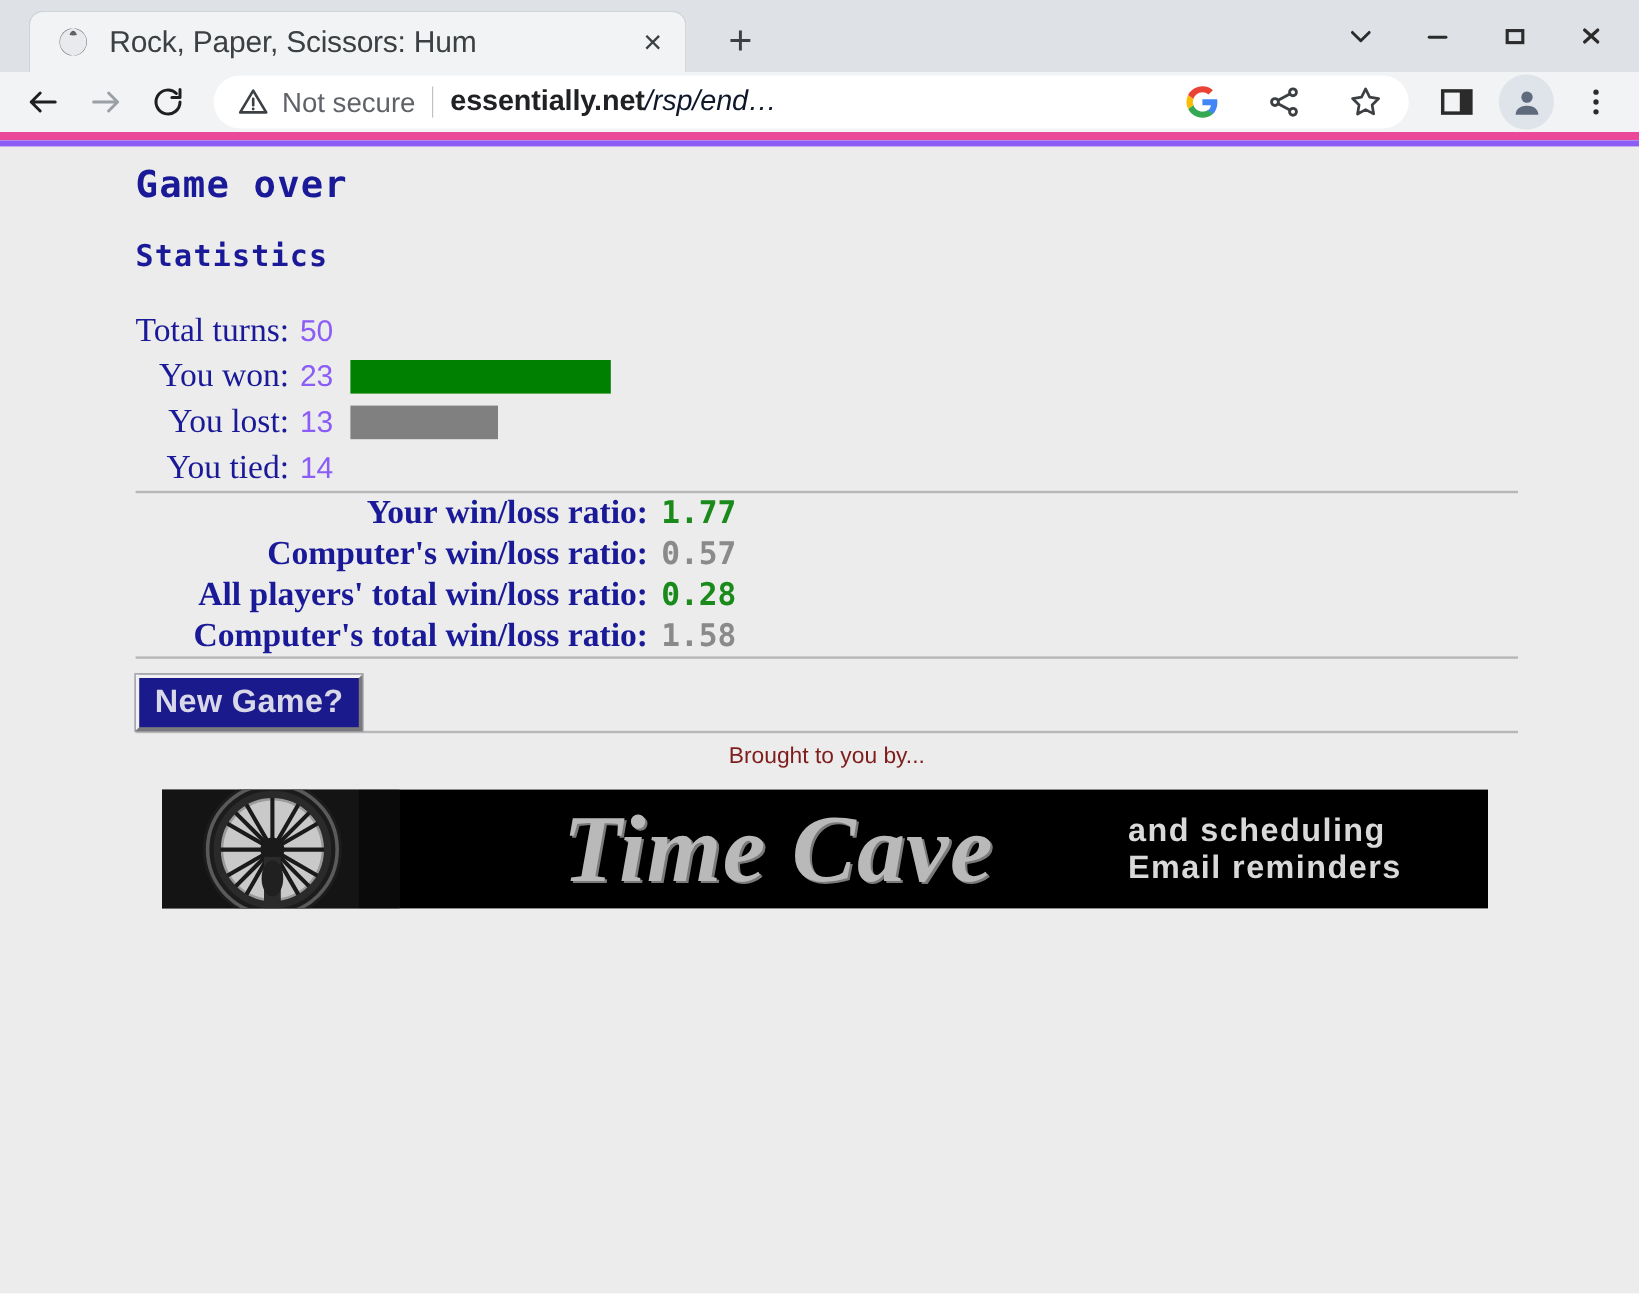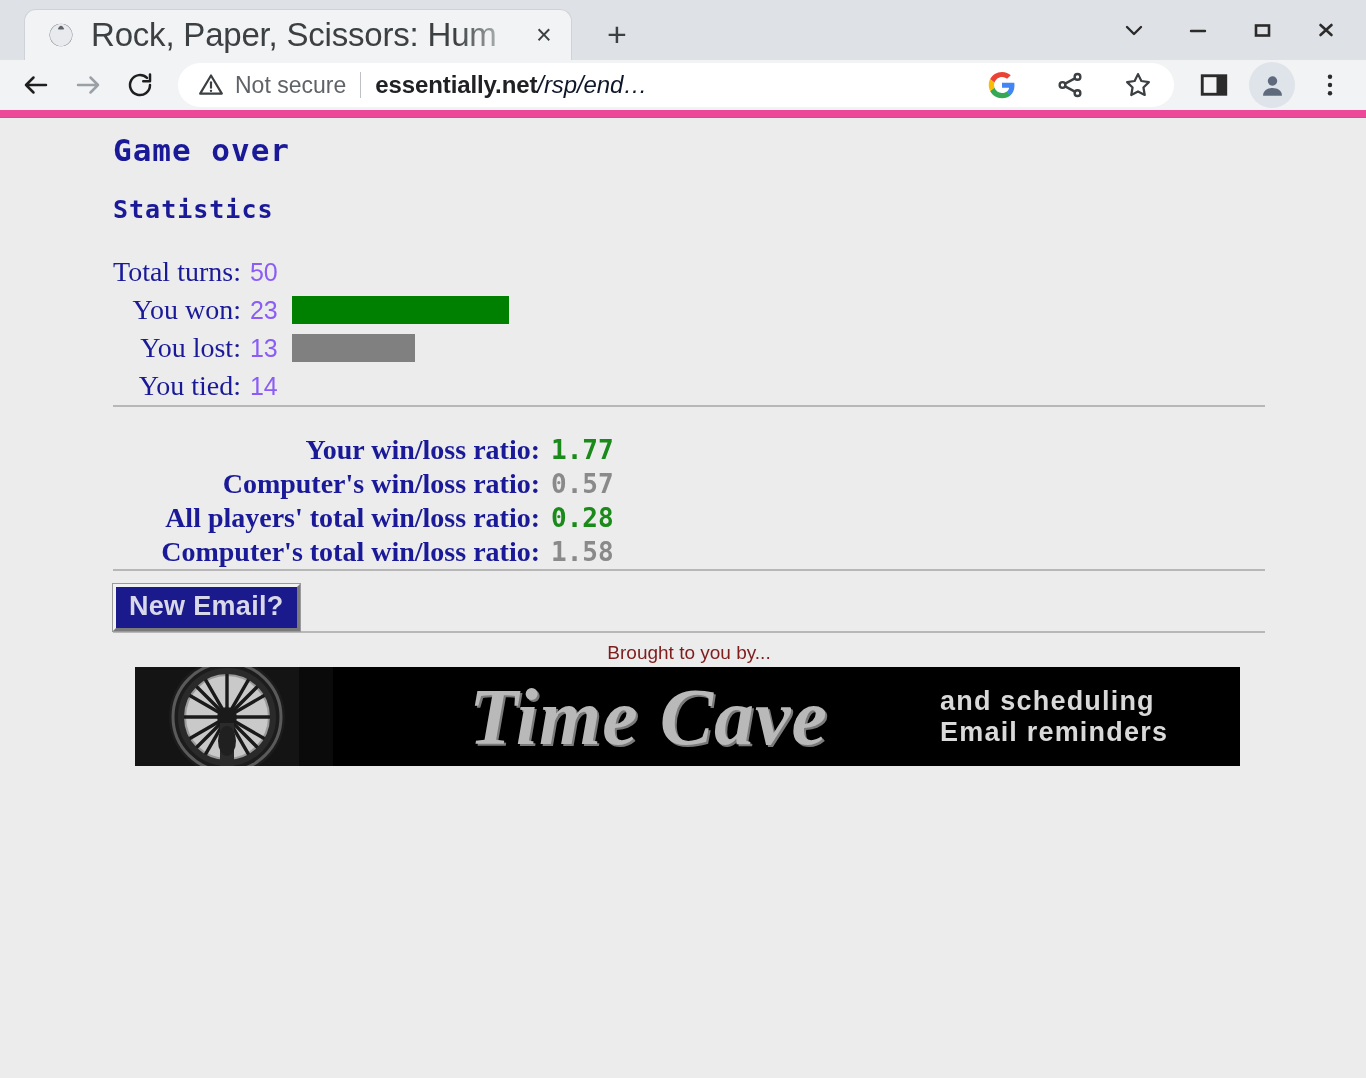--- a/index.html
+++ b/index.html
@@ -37,21 +37,21 @@
     border-bottom: none;
   }
   .tab-favicon {
     width: 28px; height: 28px;
     flex: 0 0 28px;
     margin-right: 16px;
     display: flex; align-items: center; justify-content: center;
   }
   .tab-title {
     flex: 1;
-    font-size: 33px;
+    font-size: 25px;
     color: #3c4043;
     white-space: nowrap;
     overflow: hidden;
     letter-spacing: -0.2px;
     -webkit-mask-image: linear-gradient(to right, #000 84%, transparent 99%);
     mask-image: linear-gradient(to right, #000 84%, transparent 99%);
   }
   .tab-close {
     width: 34px; height: 34px;
     flex: 0 0 34px;
@@ -120,21 +120,21 @@
     background: #dfe3ea;
     display: flex; align-items: center; justify-content: center;
   }
 
   
   .viewport {
     flex: 1;
     background: #ececec;
     position: relative;
     overflow: hidden;
-    border-top: 1px solid #8b5cf6;
+    border-top: 5px solid #8b5cf6;
   }
   .page { padding: 0; position: relative; }
 
   h1.gameover {
     font-family: "DejaVu Sans Mono", "Liberation Mono", monospace;
     font-size: 31px;
     font-weight: bold;
     color: #1a1a99;
     margin: 0;
     padding: 14px 0 0 113px;
@@ -188,21 +188,21 @@
     border-top: 2px solid #b7b7b7;
     margin: 0;
     width: 1152px;
     margin-left: 113px;
     height: 0;
   }
   .rule-1 { margin-top: 19px; }
   .rule-2 { margin-top: 19px; }
   .rule-3 { margin-top: 19px; }
 
-  .ratios { margin-top: 26px; }
+  .ratios { margin-top: 0; }
   .ratio-row {
     display: flex;
     justify-content: flex-start;
     align-items: baseline;
     line-height: 33px;
   }
   .ratio-label {
     font-family: "Liberation Serif", "DejaVu Serif", serif;
     font-size: 28px;
     font-weight: bold;
@@ -244,21 +244,21 @@
     text-align: center;
     font-family: "Liberation Sans", sans-serif;
     font-size: 19px;
     color: #7f1d1d;
     width: 1152px;
     margin-left: 113px;
     line-height: 22px;
   }
   .banner {
     margin-left: 135px;
-    margin-top: 3px;
+    margin-top: 16px;
     width: 1105px;
     height: 99px;
     background: #000000;
     display: flex;
     align-items: stretch;
     overflow: hidden;
     position: relative;
   }
   .banner-clock {
     width: 198px;
@@ -478,21 +478,21 @@
       </div>
       <div class="ratio-row">
         <span class="ratio-label">Computer's total win/loss ratio:</span>
         <span class="ratio-value gray">1.58</span>
       </div>
     </div>
 
     <hr class="rule rule-2">
 
     <div class="newgame-wrap">
-      <span class="newgame-btn">New Email?</span>
+      <span class="newgame-btn">New Game?</span>
     </div>
 
     <hr class="rule rule-3">
 
     <div class="ad-area">
       <div class="ad-caption">Brought to you by...</div>
       <div class="banner">
         <div class="banner-clock">
           <svg width="198" height="99" viewBox="0 0 198 99" preserveAspectRatio="xMidYMid slice">
             <rect width="198" height="99" fill="#141414"></rect>

